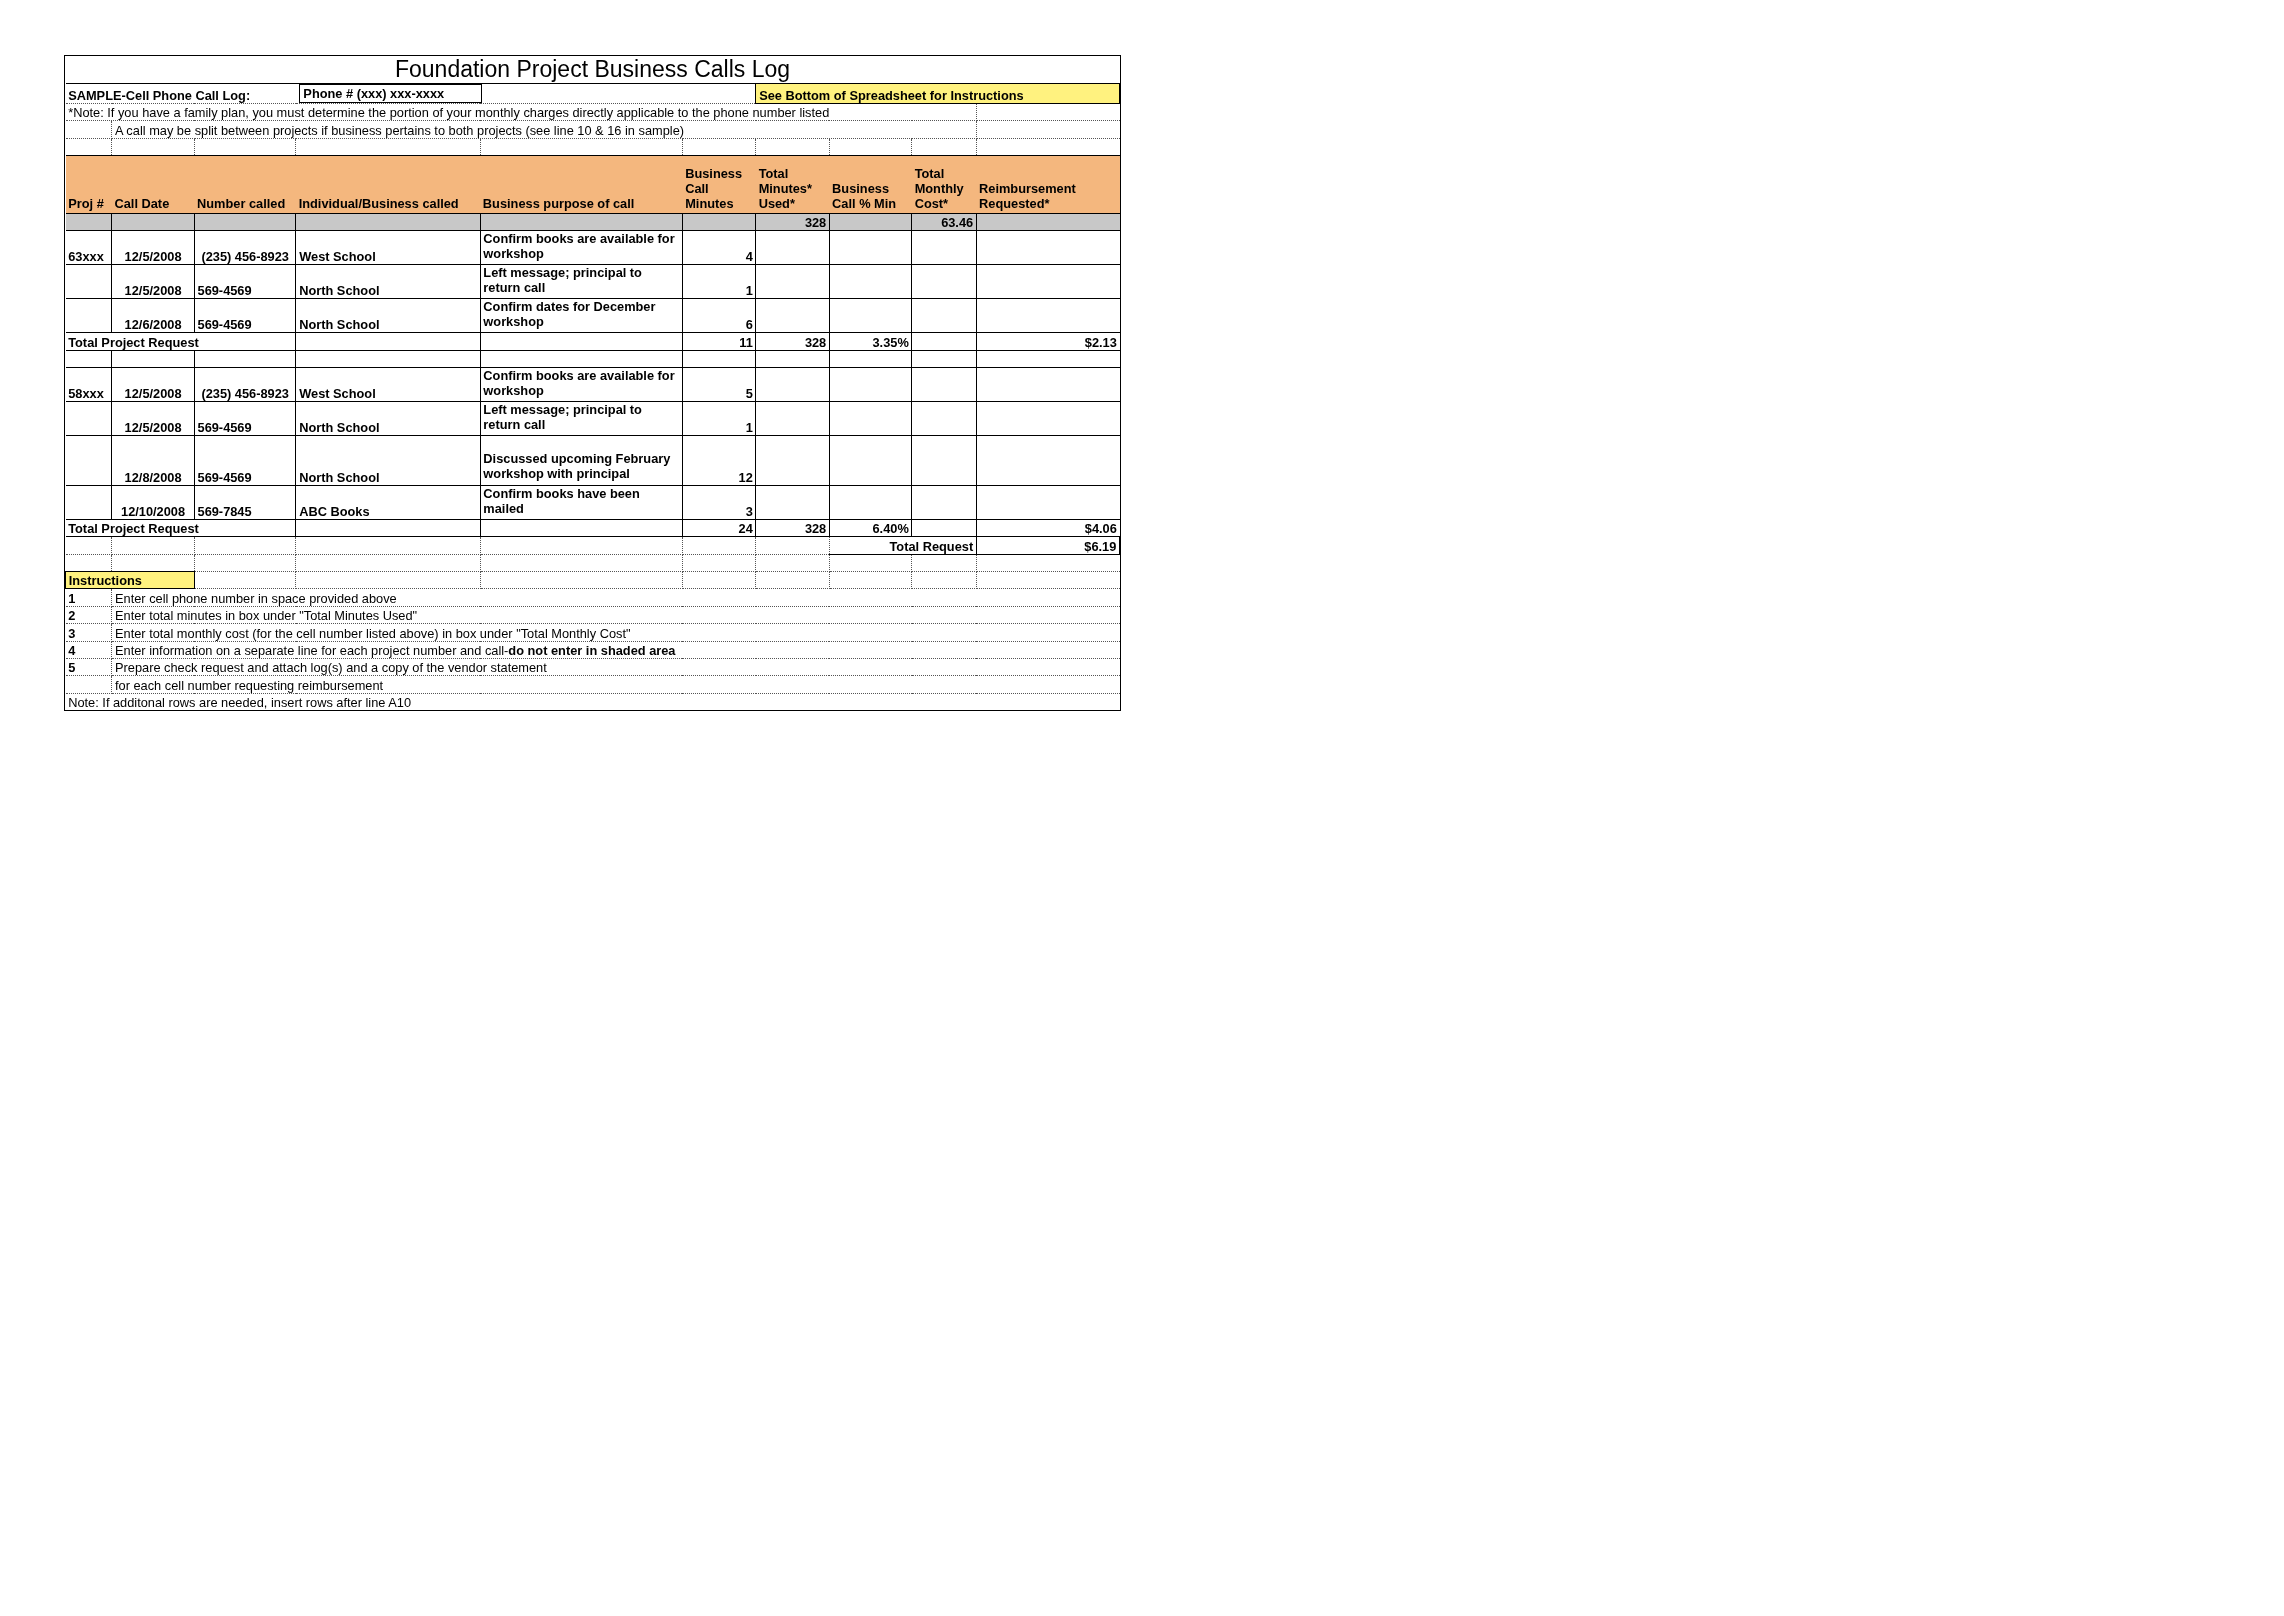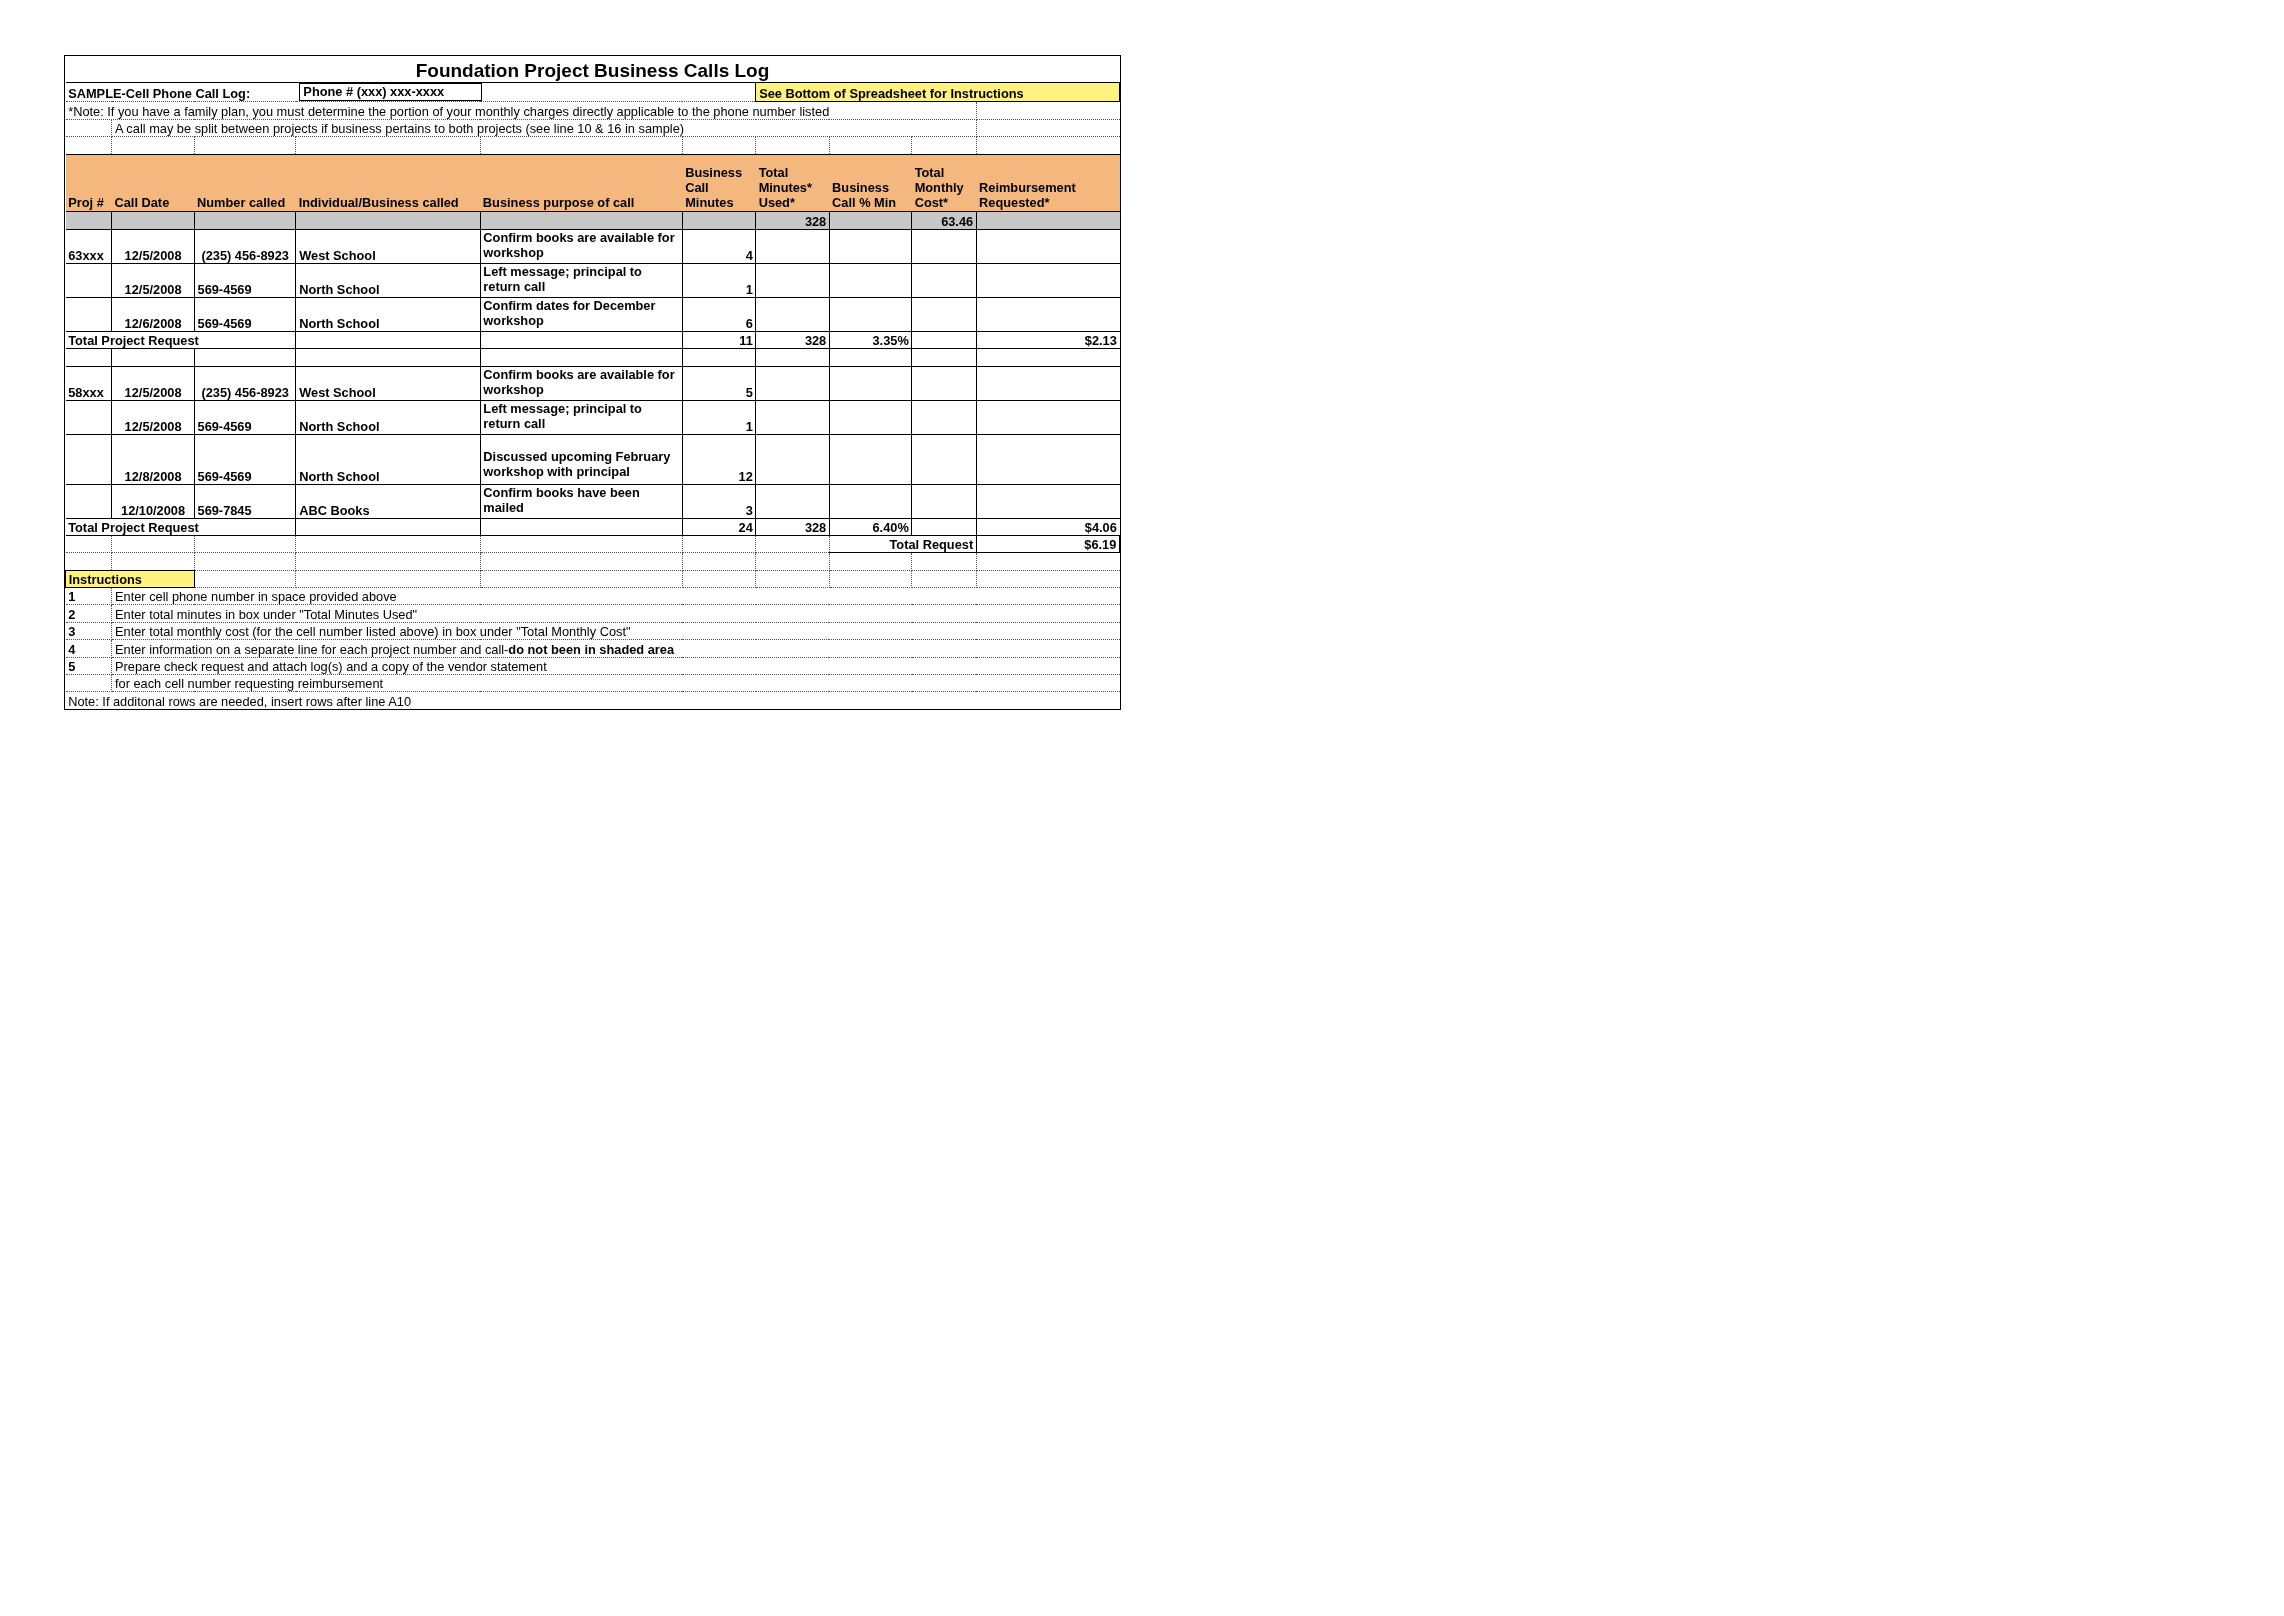--- a/index.html
+++ b/index.html
@@ -27,22 +27,22 @@
     overflow: hidden;
   }
   .dotted-b { border-bottom: 0.9px dotted #555; }
   .dotted-r { border-right: 0.9px dotted #555; }
   .solid-b  { border-bottom: 0.9px solid #000; }
   .solid-t  { border-top: 0.9px solid #000; }
   .solid-r  { border-right: 0.9px solid #000; }
   .solid-l  { border-left: 0.9px solid #000; }
   .title {
     text-align: center;
-    font-weight: bold;
-    font-size: 19px;
+    font-weight: normal;
+    font-size: 23px;
     height: 25.6px;
   }
   .bold { font-weight: bold; }
   .hdr-row td, .hdr-row th { background: #f4b77e; font-weight: bold; vertical-align: bottom; padding-top:6px; padding-bottom:1.8px;}
   .gray td { background: #c8c8c8; }
   .yellow { background: #fff27f; }
   .right { text-align: right; }
   .phonebox { border: 1.8px solid #000; padding: 0.9px 3.7px; display:inline-block; min-width:174px; font-weight:bold;}
   .nowrap { white-space: nowrap; text-align: center; }
 </style>
@@ -289,21 +289,21 @@
   <tr>
           <td class="bold dotted-b dotted-r">2</td>
           <td colspan="9" class="dotted-b">Enter total minutes in box under "Total Minutes Used"</td>
         </tr>
   <tr>
           <td class="bold dotted-b dotted-r">3</td>
           <td colspan="9" class="dotted-b">Enter total monthly cost (for the cell number listed above) in box under "Total Monthly Cost"</td>
         </tr>
   <tr>
           <td class="bold dotted-b dotted-r">4</td>
-          <td colspan="9" class="dotted-b"><span>Enter information on a separate line for each project number and call-</span><span class="bold">do not been in shaded area</span></td>
+          <td colspan="9" class="dotted-b"><span>Enter information on a separate line for each project number and call-</span><span class="bold">do not enter in shaded area</span></td>
         </tr>
   <tr>
           <td class="bold dotted-b dotted-r">5</td>
           <td colspan="9" class="dotted-b">Prepare check request and attach log(s) and a copy of the vendor statement</td>
         </tr>
   <tr>
           <td class="dotted-b dotted-r"></td>
           <td colspan="9" class="dotted-b">for each cell number requesting reimbursement</td>
         </tr>
   <tr>

